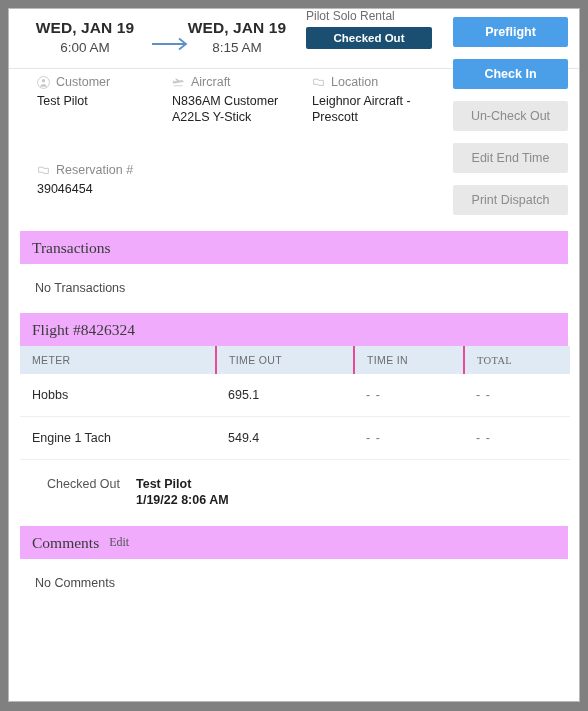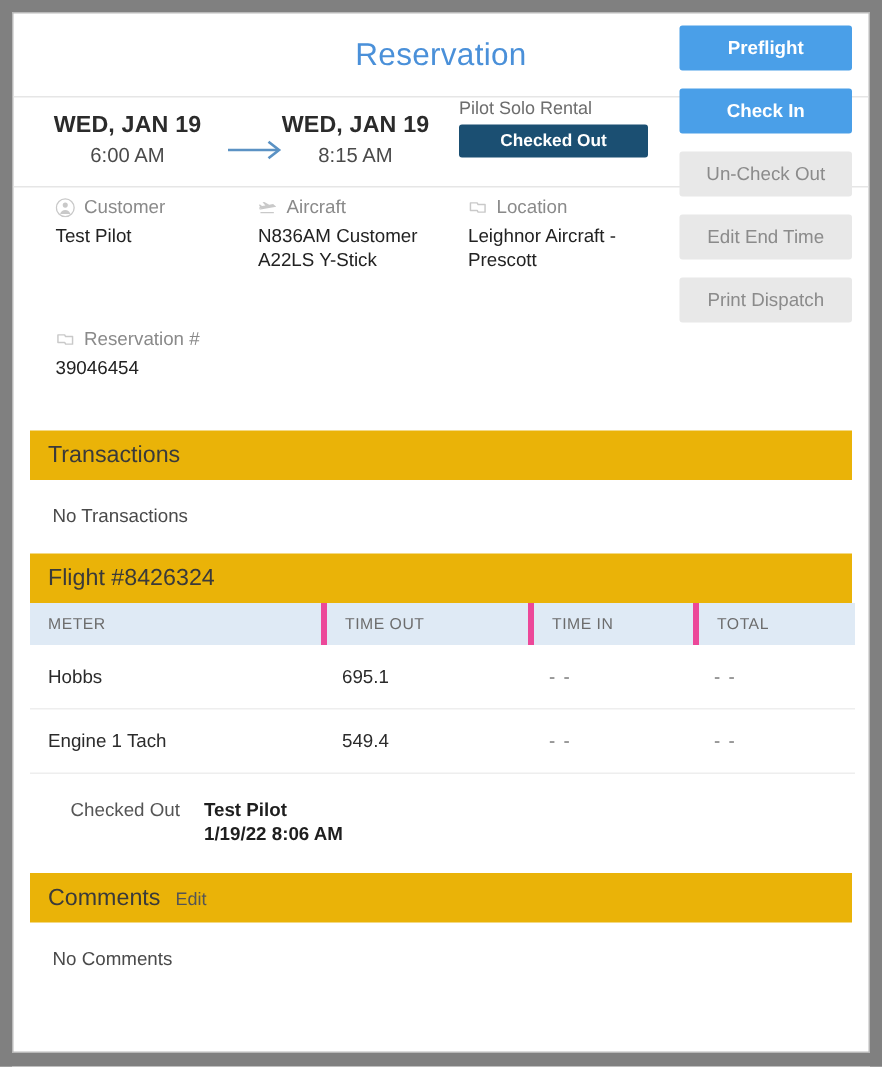--- a/index.html
+++ b/index.html
@@ -180,26 +180,27 @@
   .detail-icon { width: 13px; height: 13px; display: block; flex: 0 0 13px; }
 
   #field-customer    { left: 28px;  top: 6px;  width: 130px; }
   #field-aircraft    { left: 163px; top: 6px;  width: 125px; }
   #field-location    { left: 303px; top: 6px;  width: 135px; }
   #field-reservation { left: 28px;  top: 94px; width: 180px; }
 
   
   .section-band {
     margin: 0 11px;
-    background: #eab308;
+    background: #f0abfc;
     height: 33px;
     display: flex;
     align-items: center;
     padding-left: 12px;
     gap: 10px;
+    font-family: Liberation Serif, serif;
   }
   .section-title {
     font-size: 15.5px;
     color: #3a3a3a;
   }
   .section-edit {
     font-size: 12px;
     color: #555555;
     cursor: pointer;
   }
@@ -216,23 +217,23 @@
     border-collapse: collapse;
   }
   #flight-table thead th {
     background: #dfeaf5;
     color: #6c6c6c;
     font-size: 10.5px;
     font-weight: normal;
     letter-spacing: .35px;
     text-align: left;
     padding: 8px 0 8px 12px;
-    border-right: 4px solid #ec4899;
-  }
-  #flight-table thead th:last-child { border-right: none; }
+    border-right: 2px solid #ec4899;
+  }
+  #flight-table thead th:last-child { border-right: none; font-family: Liberation Serif, serif; }
   #flight-table tbody td {
     font-size: 12.5px;
     color: #2b2b2b;
     padding: 14px 0 14px 12px;
     border-bottom: 1px solid #eeeeee;
   }
   #flight-table tbody td.dash { color: #7a7a7a; letter-spacing: 1px; }
   .col-meter { width: 196px; }
   .col-out   { width: 138px; }
   .col-in    { width: 110px; }
@@ -273,24 +274,20 @@
     <span class="bg-text" style="left: 1px; top: 470px;">H</span>
   </div>
 
 <div class="gutter" id="gutter-left"></div>
 <div class="gutter" id="gutter-top"></div>
 <div class="gutter" id="gutter-right"></div>
 <div class="gutter" id="gutter-bottom"></div>
 
 <div id="modal-frame">
 
-  <div id="modal-header">
-    <div id="modal-title">Reservation</div>
-    <div id="close-button">Close</div>
-  </div>
 
   <div id="summary-strip">
 
     <div class="when-block" id="start-block">
       <div class="when-date">WED, JAN 19</div>
       <div class="when-time">6:00 AM</div>
     </div>
 
     <svg id="arrow-icon" viewBox="0 0 42 14">
       <line x1="1" y1="7" x2="34" y2="7" stroke="#5b92c4" stroke-width="1.8"></line>

